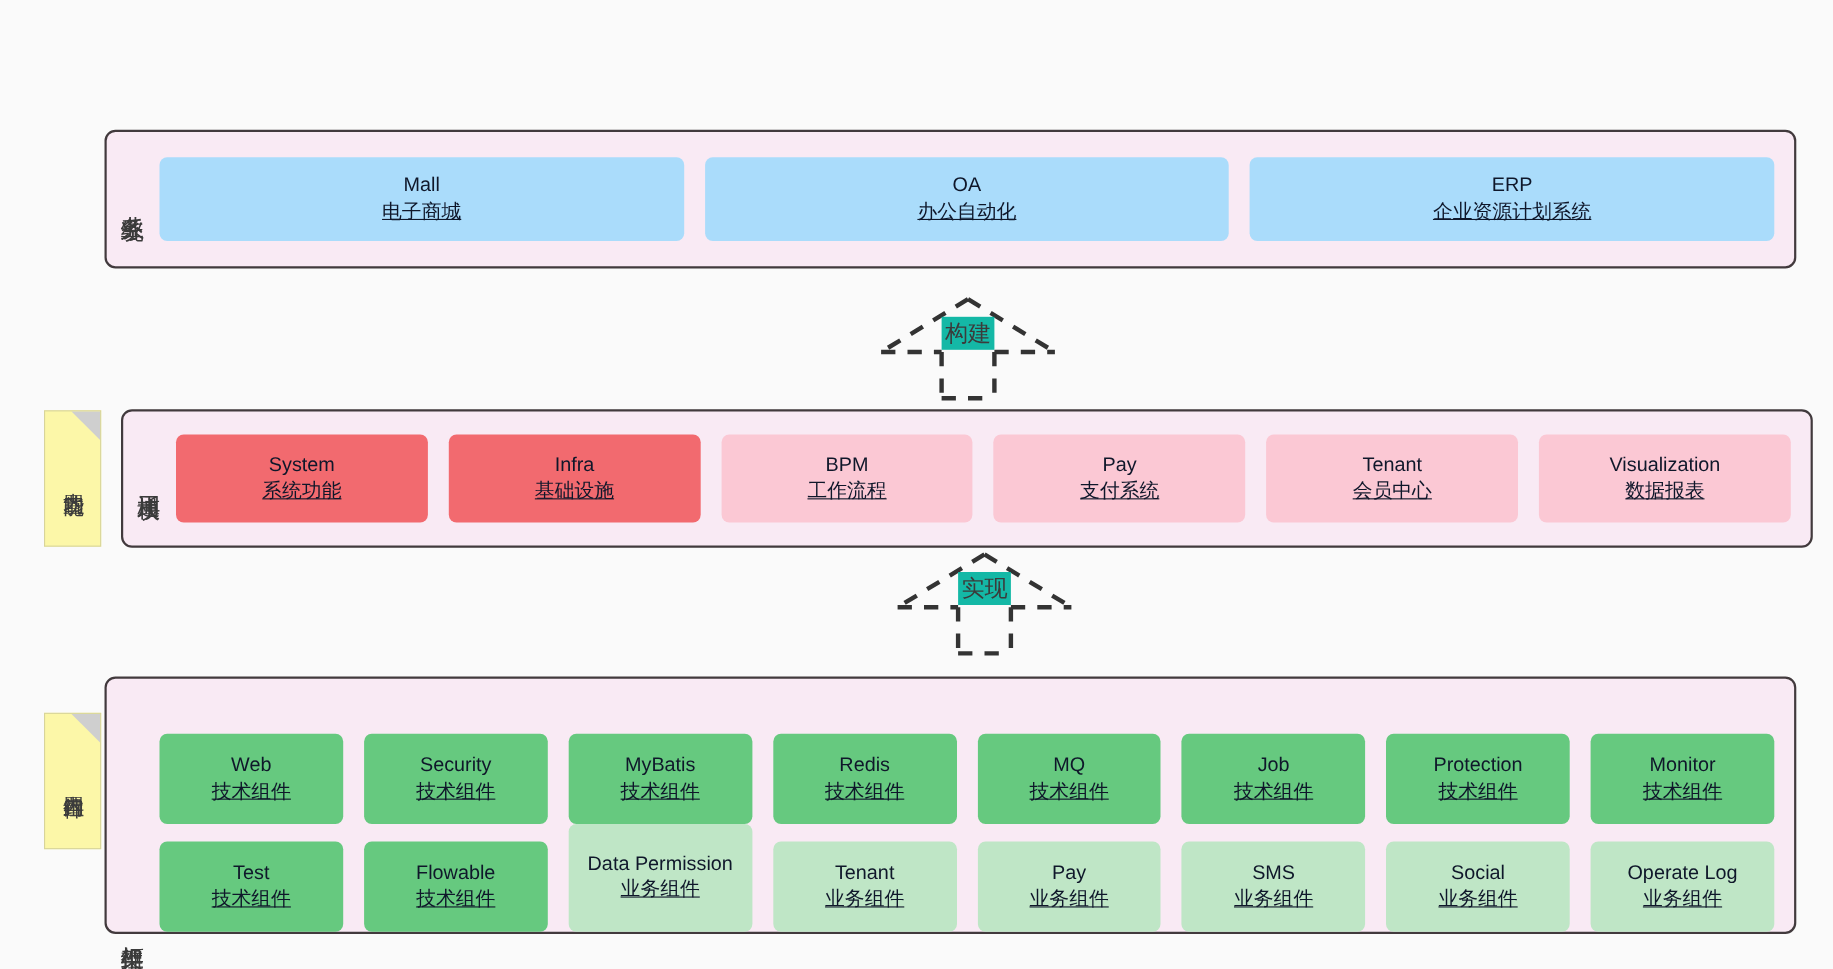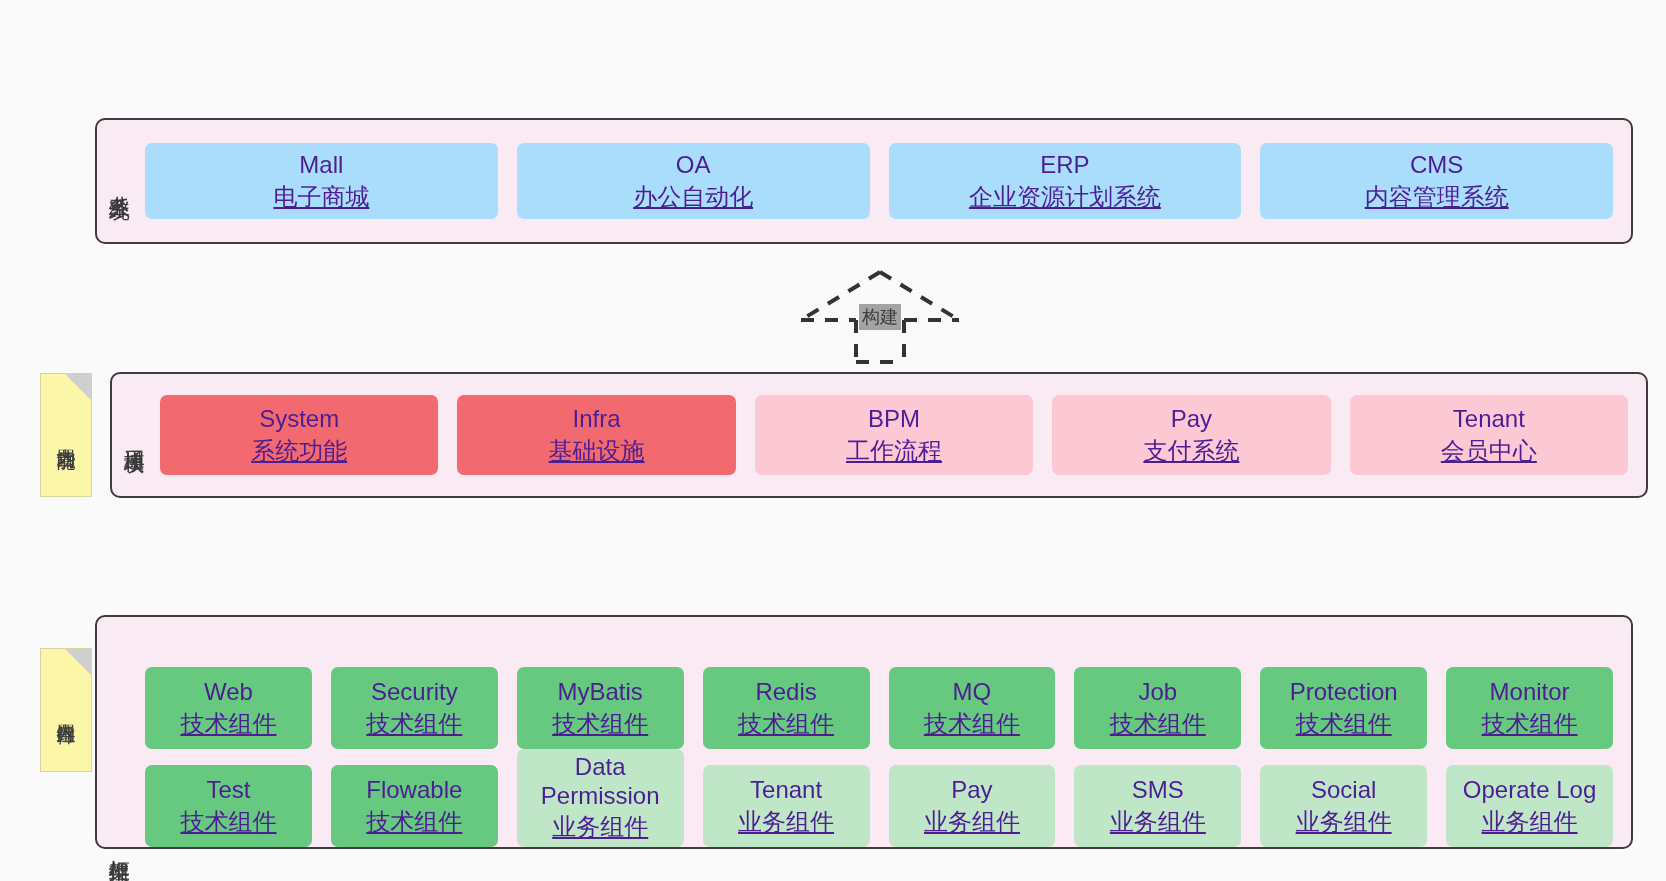--- a/index.html
+++ b/index.html
@@ -59,23 +59,23 @@
     gap: 19px;
   }
   .cell {
     flex: 1 1 0;
     border-radius: 7px;
     display: flex;
     flex-direction: column;
     align-items: center;
     justify-content: center;
     text-align: center;
-    font-size: 24px;
+    font-size: 18px;
     line-height: 1.33;
-    color: #4c1d95;
+    color: #0f172a;
     padding: 6px 4px;
     box-sizing: border-box;
   }
   .cell .l1 { white-space: nowrap; }
   .cell .l2 { white-space: nowrap; text-decoration: underline; }
 
   
   #panel-business {
     left: 95px;
     top: 118px;
@@ -149,24 +149,24 @@
   .arrow {
     position: absolute;
     width: 170px;
     height: 96px;
   }
   .arrow svg { display: block; overflow: visible; }
   .arrow-label {
     position: absolute;
     left: 50%;
     transform: translateX(-50%);
-    top: 36px;
-    background: #a3a3a3;
+    top: 20px;
+    background: #14b8a6;
     padding: 1px 3px;
-    font-size: 18px;
+    font-size: 21px;
     color: #3b3b3b;
     white-space: nowrap;
   }
   #arrow-build { left: 795px; top: 268px; }
   #arrow-impl  { left: 810px; top: 500px; }
 </style>
 </head>
 <body>
 
 <div id="canvas">
@@ -179,24 +179,20 @@
           <span class="l1">Mall</span>
           <span class="l2">电子商城</span>
         </div>
         <div class="cell">
           <span class="l1">OA</span>
           <span class="l2">办公自动化</span>
         </div>
         <div class="cell">
           <span class="l1">ERP</span>
           <span class="l2">企业资源计划系统</span>
-        </div>
-        <div class="cell">
-          <span class="l1">CMS</span>
-          <span class="l2">内容管理系统</span>
         </div>
       </div>
     </div>
   </div>
 
   <div class="arrow" id="arrow-build">
     <svg width="170" height="96" viewBox="0 0 170 96">
       <path d="M85 4 L164 52" stroke="#333" stroke-width="4" fill="none" stroke-dasharray="13 11"></path>
       <path d="M85 4 L6 52" stroke="#333" stroke-width="4" fill="none" stroke-dasharray="13 11"></path>
       <path d="M6 52 L61 52" stroke="#333" stroke-width="4" fill="none" stroke-dasharray="13 11"></path>
@@ -229,24 +225,40 @@
           <span class="l2">工作流程</span>
         </div>
         <div class="cell" style="background:#fbc8d4">
           <span class="l1">Pay</span>
           <span class="l2">支付系统</span>
         </div>
         <div class="cell" style="background:#fbc8d4">
           <span class="l1">Tenant</span>
           <span class="l2">会员中心</span>
         </div>
+        <div class="cell" style="background:#fbc8d4">
+          <span class="l1">Visualization</span>
+          <span class="l2">数据报表</span>
+        </div>
       </div>
     </div>
   </div>
 
+  <div class="arrow" id="arrow-impl">
+    <svg width="170" height="96" viewBox="0 0 170 96">
+      <path d="M85 4 L164 52" stroke="#333" stroke-width="4" fill="none" stroke-dasharray="13 11"></path>
+      <path d="M85 4 L6 52" stroke="#333" stroke-width="4" fill="none" stroke-dasharray="13 11"></path>
+      <path d="M6 52 L61 52" stroke="#333" stroke-width="4" fill="none" stroke-dasharray="13 11"></path>
+      <path d="M109 52 L164 52" stroke="#333" stroke-width="4" fill="none" stroke-dasharray="13 11"></path>
+      <path d="M61 52 L61 94" stroke="#333" stroke-width="4" fill="none" stroke-dasharray="13 11"></path>
+      <path d="M109 52 L109 94" stroke="#333" stroke-width="4" fill="none" stroke-dasharray="13 11"></path>
+      <path d="M61 94 L109 94" stroke="#333" stroke-width="4" fill="none" stroke-dasharray="13 11"></path>
+    </svg>
+    <div class="arrow-label">实现</div>
+  </div>
 
   <div class="note" id="note-components">
     <span>内置组件</span>
   </div>
 
   <div class="layer-panel" id="panel-framework">
     <div class="layer-title">框架组件</div>
     <div class="layer-body">
 
       <div class="row">

